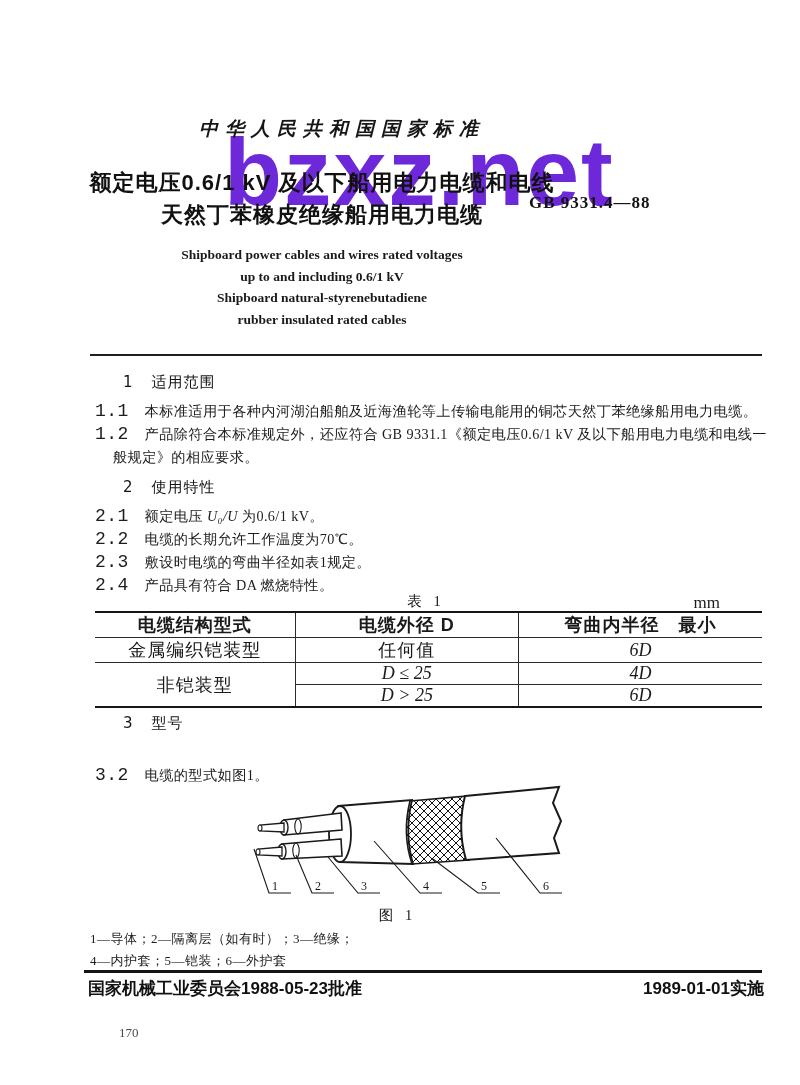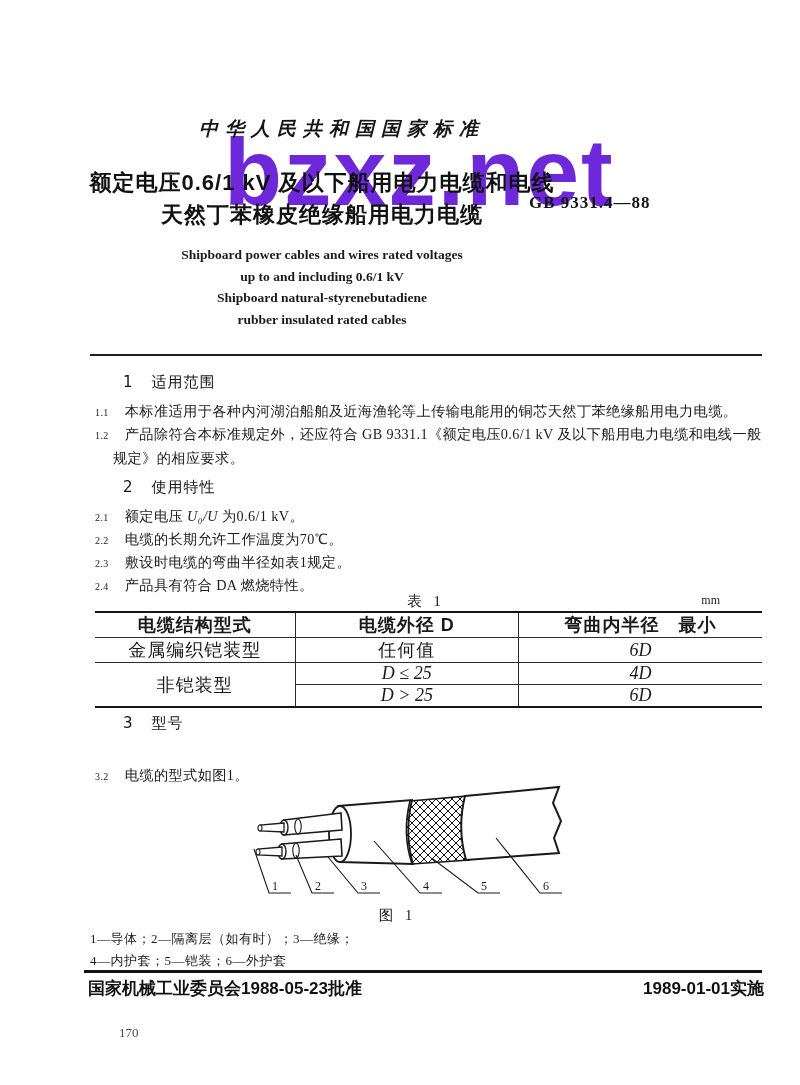--- a/index.html
+++ b/index.html
@@ -38,26 +38,26 @@
   .sec-heading {
     position:absolute; left:95px;
     font-family:"Liberation Sans", sans-serif; font-weight:normal;
     font-size:15px; color:#141414; letter-spacing:1px;margin-left:28px;
   }
   .sec-heading .sec-no { margin-right:18px; font-family:"DejaVu Sans", sans-serif; }
   .clause {
     position:absolute; left:113px; width:654px; text-indent:-18px;
     font-size:14.2px; line-height:23px; letter-spacing:0.4px; color:#1c1c1c;
   }
-  .clause .cno { margin-right:16px; font-family:Liberation Serif, serif; font-size:10px; }
+  .clause .cno { margin-right:16px; font-family:Liberation Mono, monospace; font-size:18px; }
   .math { font-style:italic; font-family:"Liberation Serif", serif; }
   .tbl-caption-row { position:absolute; left:90px; top:592px; width:672px; height:18px; }
   .tbl-caption { position:absolute; left:0; width:100%; text-align:center;
     font-size:14.5px; letter-spacing:4px; color:#161616; }
-  .tbl-unit { position:absolute; right:42px; top:1px; font-size:12px; color:#1c1c1c; }
+  .tbl-unit { position:absolute; right:42px; top:1px; font-size:17px; color:#1c1c1c; }
   table.t1 {
     position:absolute; left:95px; top:611px; width:667px;
     border-collapse:collapse; table-layout:fixed;
     border-top:2px solid #161616; border-bottom:2px solid #161616;
   }
   table.t1 th, table.t1 td {
     border-top:1.5px solid #2b2b2b; text-align:center; vertical-align:middle;
     font-size:18px; color:#1a1a1a; padding:0; height:22px;
   }
   table.t1 th { height:24px; font-family:"Liberation Sans", sans-serif; font-weight:bold; letter-spacing:1px; }

